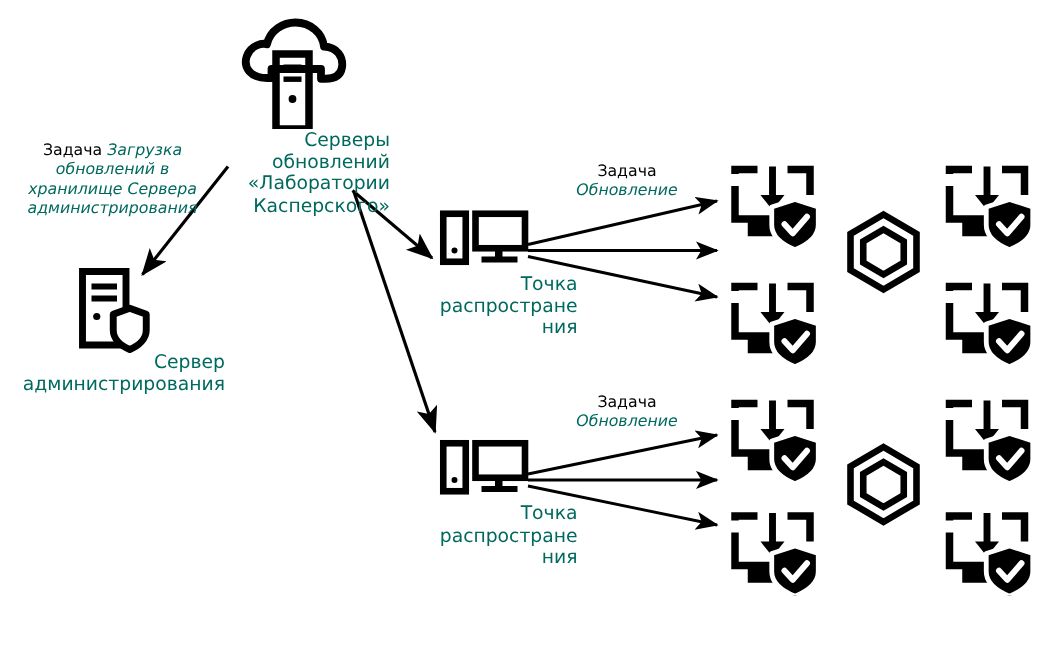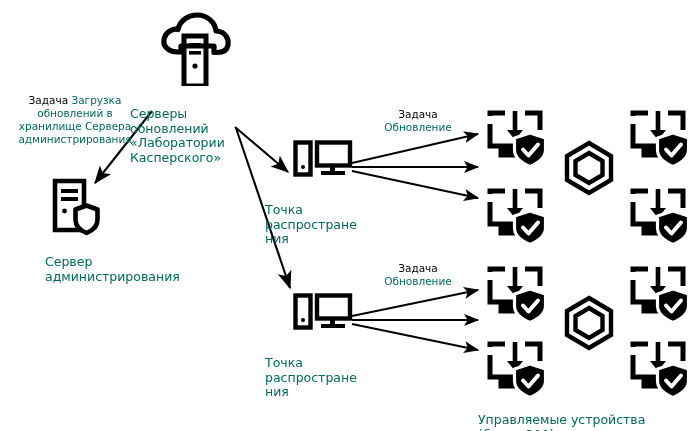--- a/index.html
+++ b/index.html
@@ -20,41 +20,41 @@
     left: 0;
     top: 0;
     width: 696px;
     height: 431px;
   }
   .node {
     position: absolute;
   }
   .label {
     position: absolute;
-    text-align: left;
+    text-align: right;
     color: #00695e;
     font-size: 12.5px;
     line-height: 14.5px;
     font-family: "DejaVu Sans", sans-serif;
     white-space: pre-line;
-    margin-top: 21px;
   }
   .task {
     position: absolute;
     text-align: center;
     font-size: 10.5px;
     line-height: 13px;
     font-family: "DejaVu Sans", sans-serif;
   }
   .task .t-word {
     color: #000000;
     font-style: normal;
   }
   .task .t-name {
     color: #00695e;
+    font-style: italic;
     text-align: center;
   }
   .icon svg {
     display: block;
   }
 </style>
 </head>
 <body>
 
 <div id="canvas">
@@ -104,21 +104,21 @@
   <div class="node icon" style="left:50px; top:178px;">
     <svg width="52" height="58" viewBox="0 0 52 58">
       <path d="M5 3 L34 3 L34 52 L5 52 Z" fill="none" stroke="#000000" stroke-width="4.6"></path>
       <rect x="11" y="11" width="17" height="4" fill="#000000"></rect>
       <rect x="11" y="19" width="17" height="4" fill="#000000"></rect>
       <circle cx="14.5" cy="33" r="2.4" fill="#000000"></circle>
       <path d="M36.5 27.5 L47.5 31.5 L47.5 42 C47.5 48 42.5 52.5 36.5 55
                C30.5 52.5 25.5 48 25.5 42 L25.5 31.5 Z" fill="#ffffff" stroke="#000000" stroke-width="4.6" stroke-linejoin="round"></path>
     </svg>
   </div>
-  <div class="label" style="left:0px; top:234px; width:150px;padding-left:45px;">Сервер
+  <div class="label" style="left:0px; top:234px; width:150px;">Сервер
 администрирования</div>
 
   <div class="task" style="left:5px; top:94px; width:140px;">
     <span class="t-word">Задача </span><span class="t-name">Загрузка обновлений в хранилище Сервера администрирования</span>
   </div>
 
 
   <div class="node icon" style="left:293px; top:140px;">
     <svg width="60" height="45" viewBox="0 0 60 45">
       <rect x="2.5" y="2.5" width="15" height="32" fill="none" stroke="#000000" stroke-width="4.4"></rect>
@@ -274,16 +274,14 @@
       <path d="M28 1 L28 24" fill="none" stroke="#000000" stroke-width="4.6"></path>
       <path d="M20 20 L28 30 L36 20 Z" fill="#000000"></path>
       <path d="M3 14 L3 36 L24 36 L24 41 L14 41 L14 45 L36 45 L36 41" fill="none" stroke="#000000" stroke-width="5"></path>
       <rect x="30" y="29" width="4" height="4" fill="#000000"></rect>
       <path d="M43 23 L58.5 28 L58.5 40 C58.5 48 51.5 53 43 56.5
                C34.5 53 27.5 48 27.5 40 L27.5 28 Z" fill="#000000" stroke="#ffffff" stroke-width="3.2" stroke-linejoin="round"></path>
       <path d="M36 39.5 L41.5 45.5 L51 34.5" fill="none" stroke="#ffffff" stroke-width="4" stroke-linecap="round" stroke-linejoin="round"></path>
     </svg>
   </div>
 
-  <div class="label" style="left:478px; top:392px; width:218px;">Управляемые устройства
-(более 300)</div>
 
 </div>
 
 </body></html>

